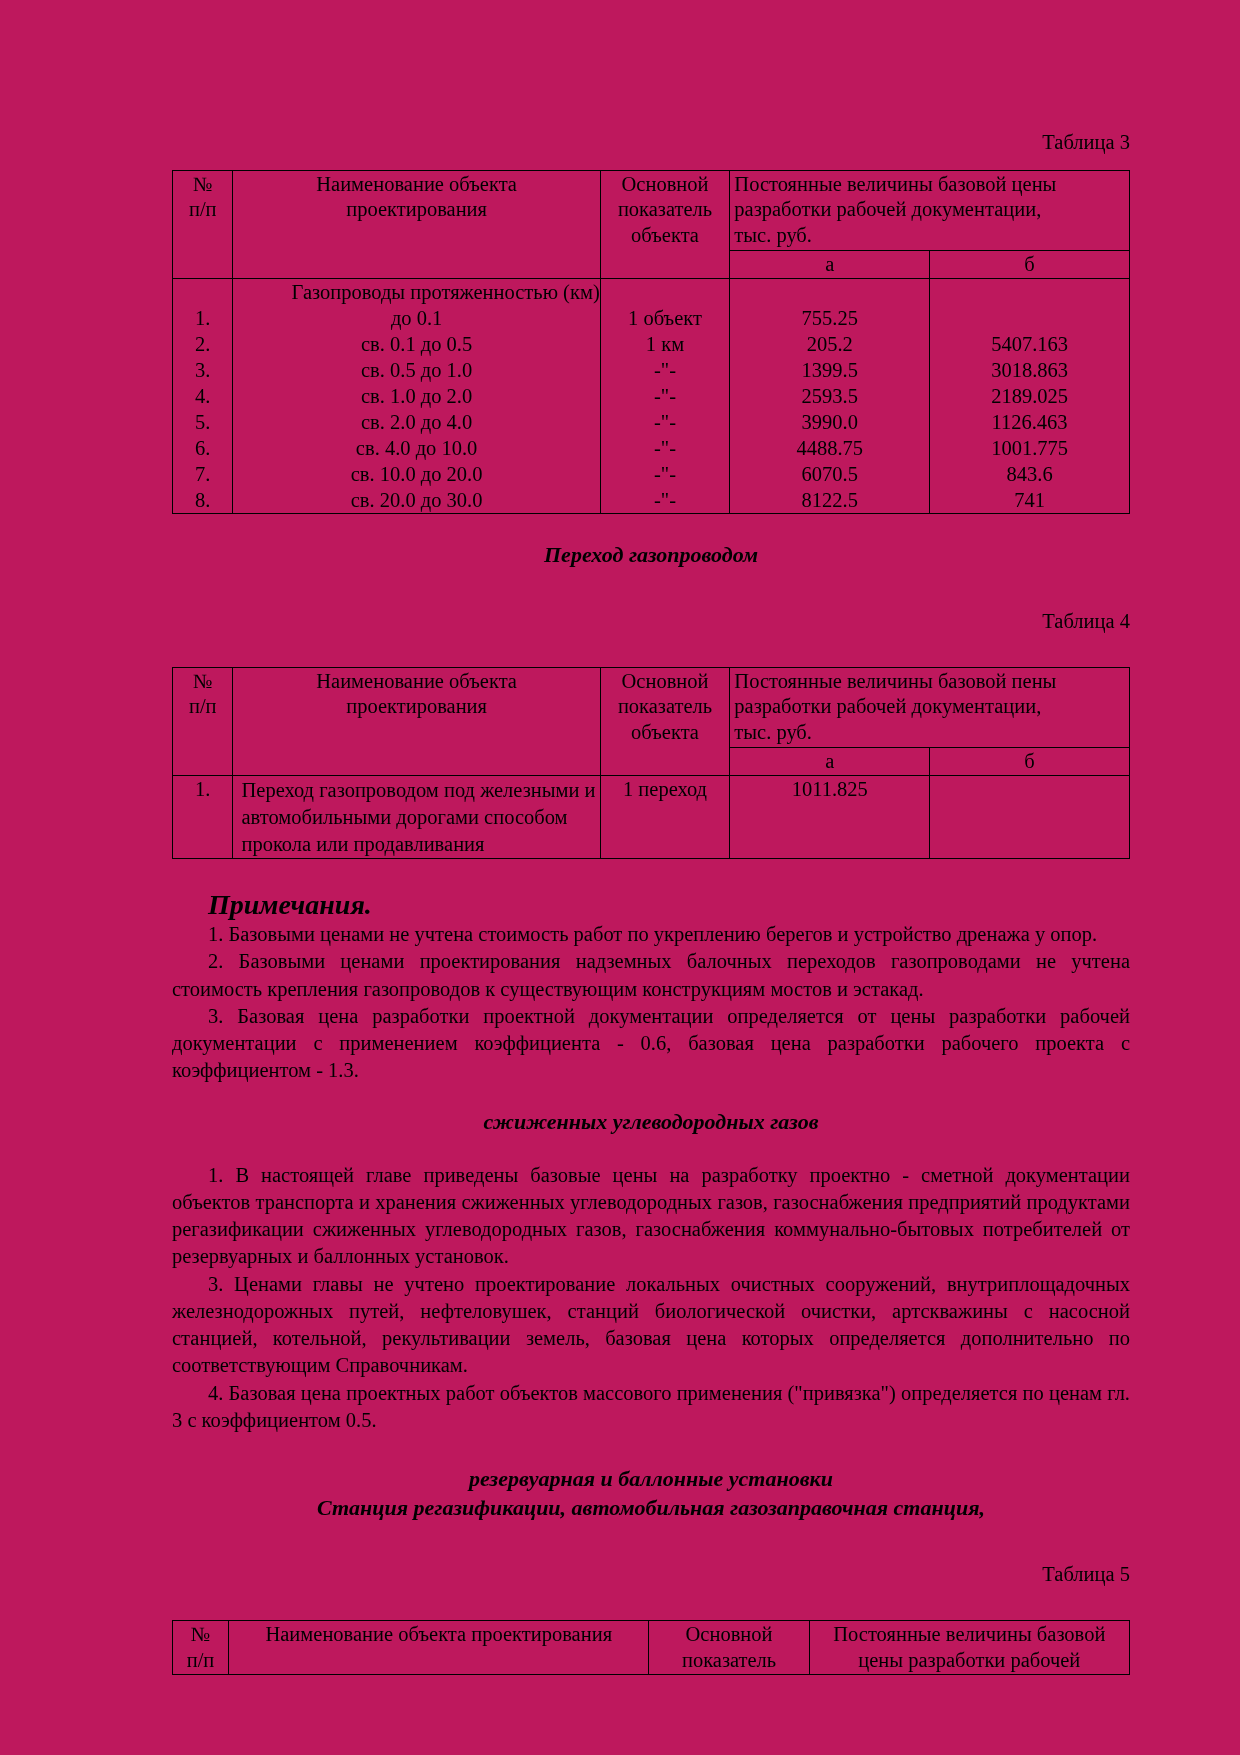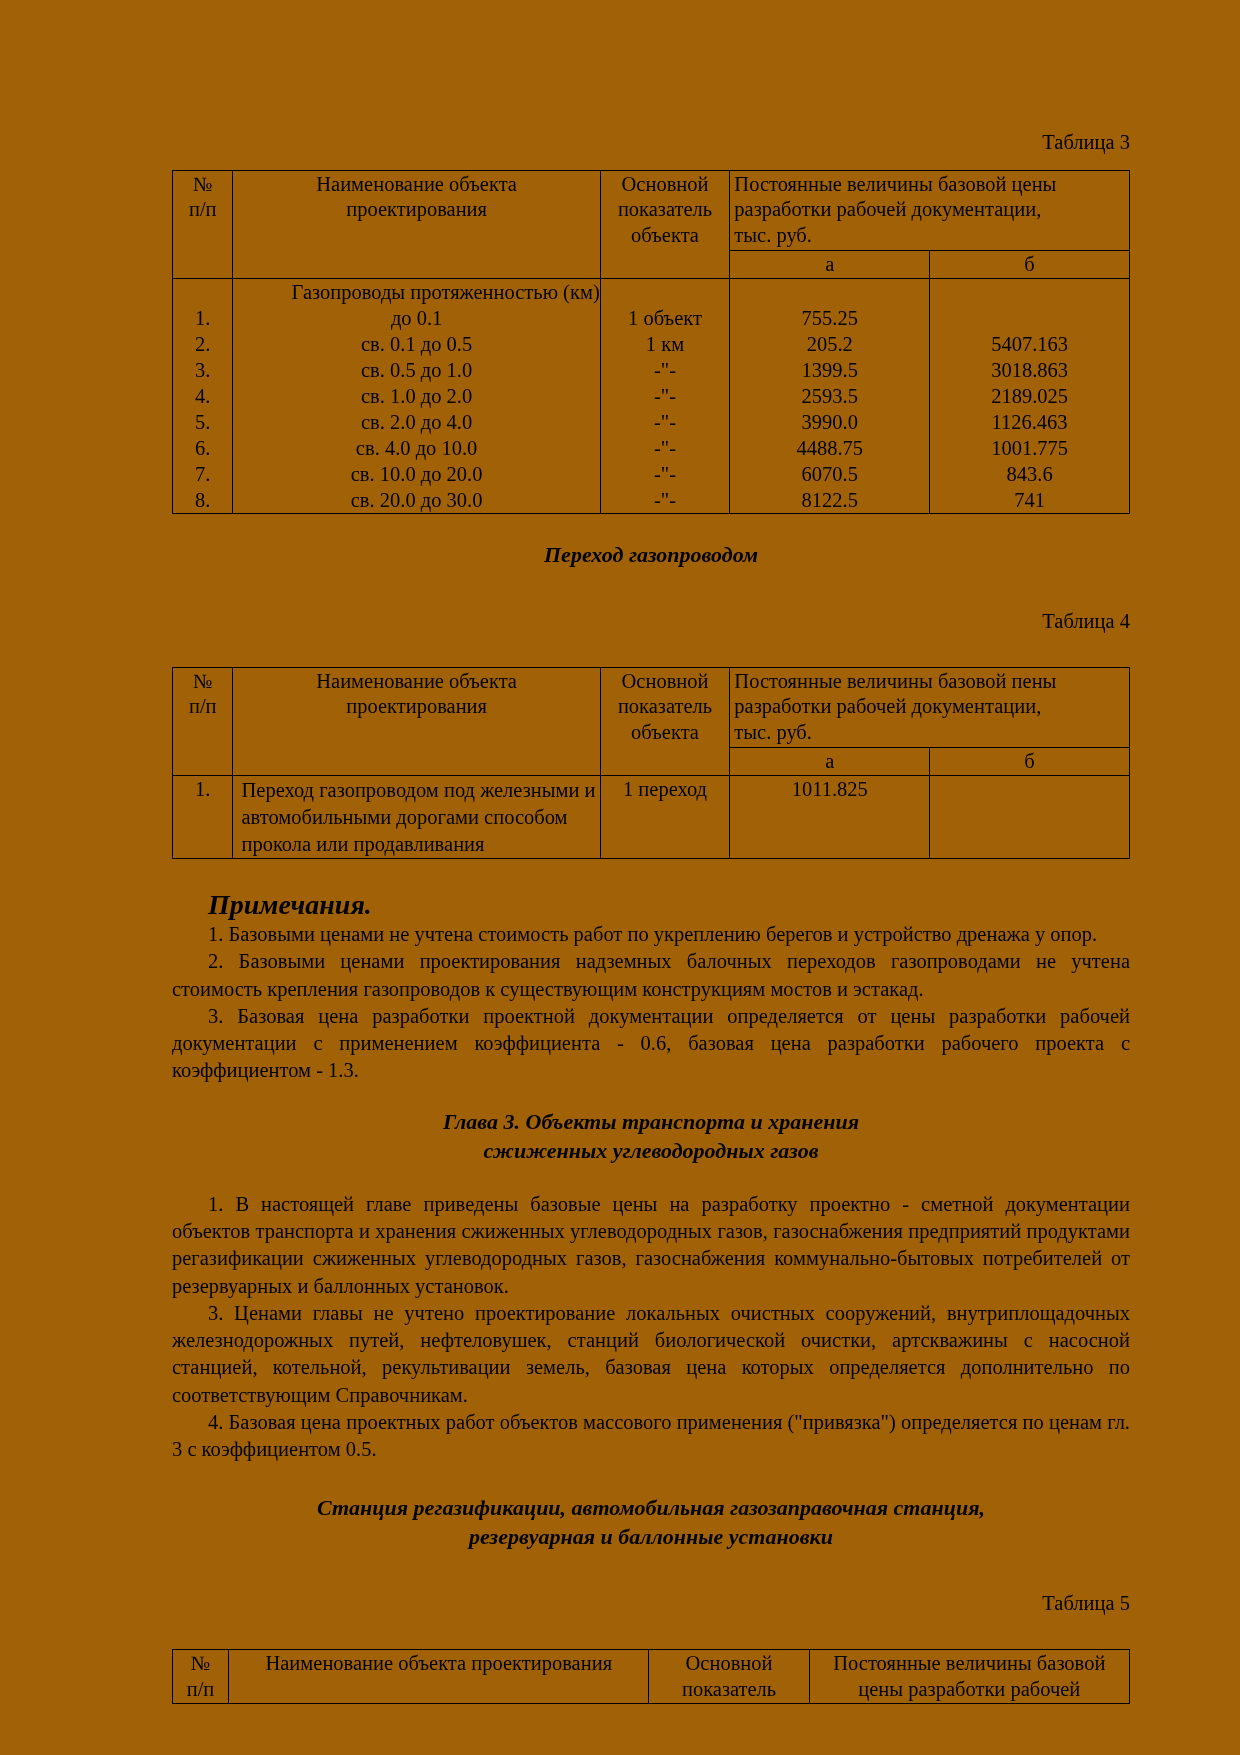--- a/index.html
+++ b/index.html
@@ -9,21 +9,21 @@
   }
   body {
     font-family: "Liberation Serif", "DejaVu Serif", serif;
     color: #000000;
   }
   .page {
     position: relative;
     width: 1240px;
     height: 1755px;
     margin: 0 auto;
-    background: #a16207;
+    background: #be185d;
     box-sizing: border-box;
     padding: 130px 110px 8px 172px;
   }
   .content {
     width: 958px;
   }
   
   .tbl-caption {
     text-align: right;
     font-size: 20.5px;
@@ -272,33 +272,32 @@
 
     <div class="gap-30"></div>
 
     <div class="notes-title">Примечания.</div>
     <p class="body-text">1. Базовыми ценами не учтена стоимость работ по укреплению берегов и устройство дренажа у опор.</p>
     <p class="body-text">2. Базовыми ценами проектирования надземных балочных переходов газопроводами не учтена стоимость крепления газопроводов к существующим конструкциям мостов и эстакад.</p>
     <p class="body-text">3. Базовая цена разработки проектной документации определяется от цены разработки рабочей документации с применением коэффициента - 0.6, базовая цена разработки рабочего проекта с коэффициентом - 1.3.</p>
 
     <div class="gap-22"></div>
 
-    <div class="center-head">Глава 3. Объекты транспорта и хранения</div>
     <div class="center-head">сжиженных углеводородных газов</div>
 
     <div class="gap-26"></div>
 
     <p class="body-text">1. В настоящей главе приведены базовые цены на разработку проектно - сметной документации объектов транспорта и хранения сжиженных углеводородных газов, газоснабжения предприятий продуктами регазификации сжиженных углеводородных газов, газоснабжения коммунально-бытовых потребителей от резервуарных и баллонных установок.</p>
     <p class="body-text">3. Ценами главы не учтено проектирование локальных очистных сооружений, внутриплощадочных железнодорожных путей, нефтеловушек, станций биологической очистки, артскважины с насосной станцией, котельной, рекультивации земель,  базовая цена которых определяется дополнительно по  соответствующим Справочникам.</p>
     <p class="body-text">4. Базовая цена проектных работ объектов массового применения ("привязка") определяется по ценам гл. 3 с коэффициентом 0.5.</p>
 
     <div class="gap-30"></div>
 
+    <div class="center-head">резервуарная и баллонные установки</div>
     <div class="center-head">Станция регазификации, автомобильная газозаправочная станция,</div>
-    <div class="center-head">резервуарная и баллонные установки</div>
 
     <div class="gap-40"></div>
 
     <div class="tbl-caption">Таблица 5</div>
 
     <div class="gap-18"></div>
 
     <div class="clip-wrap">
       <table class="doc-table t5">
         <colgroup>

